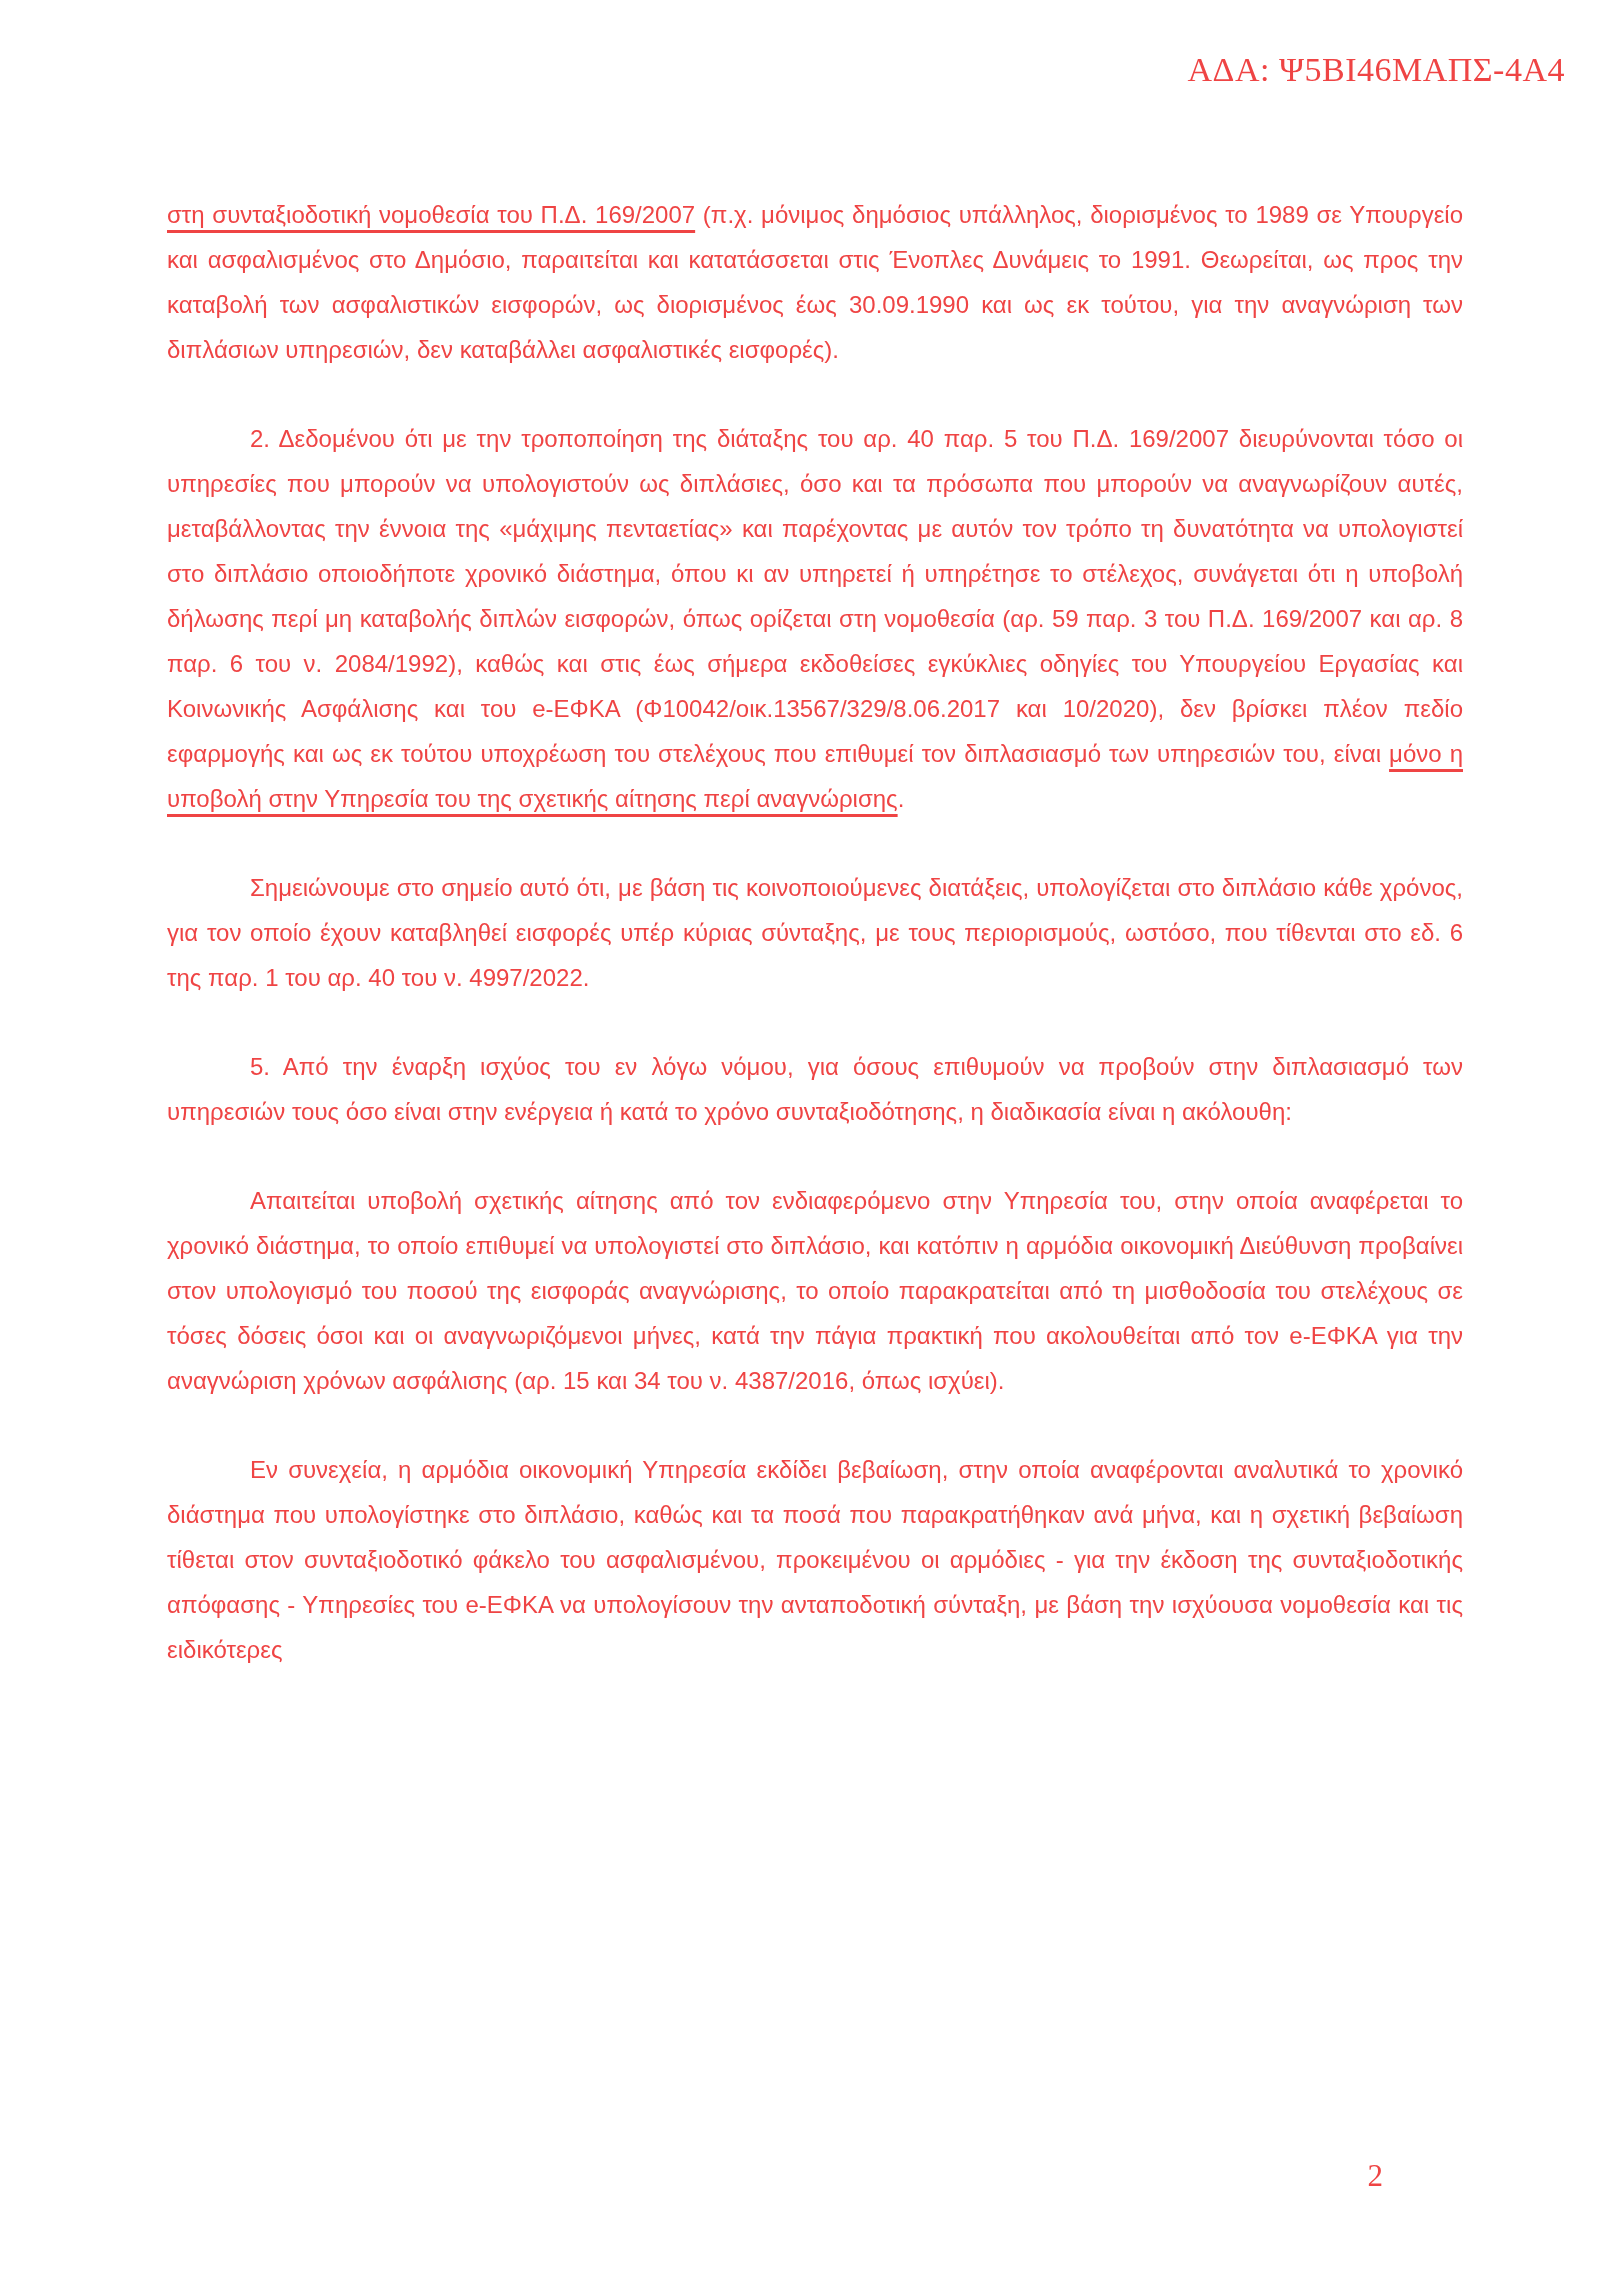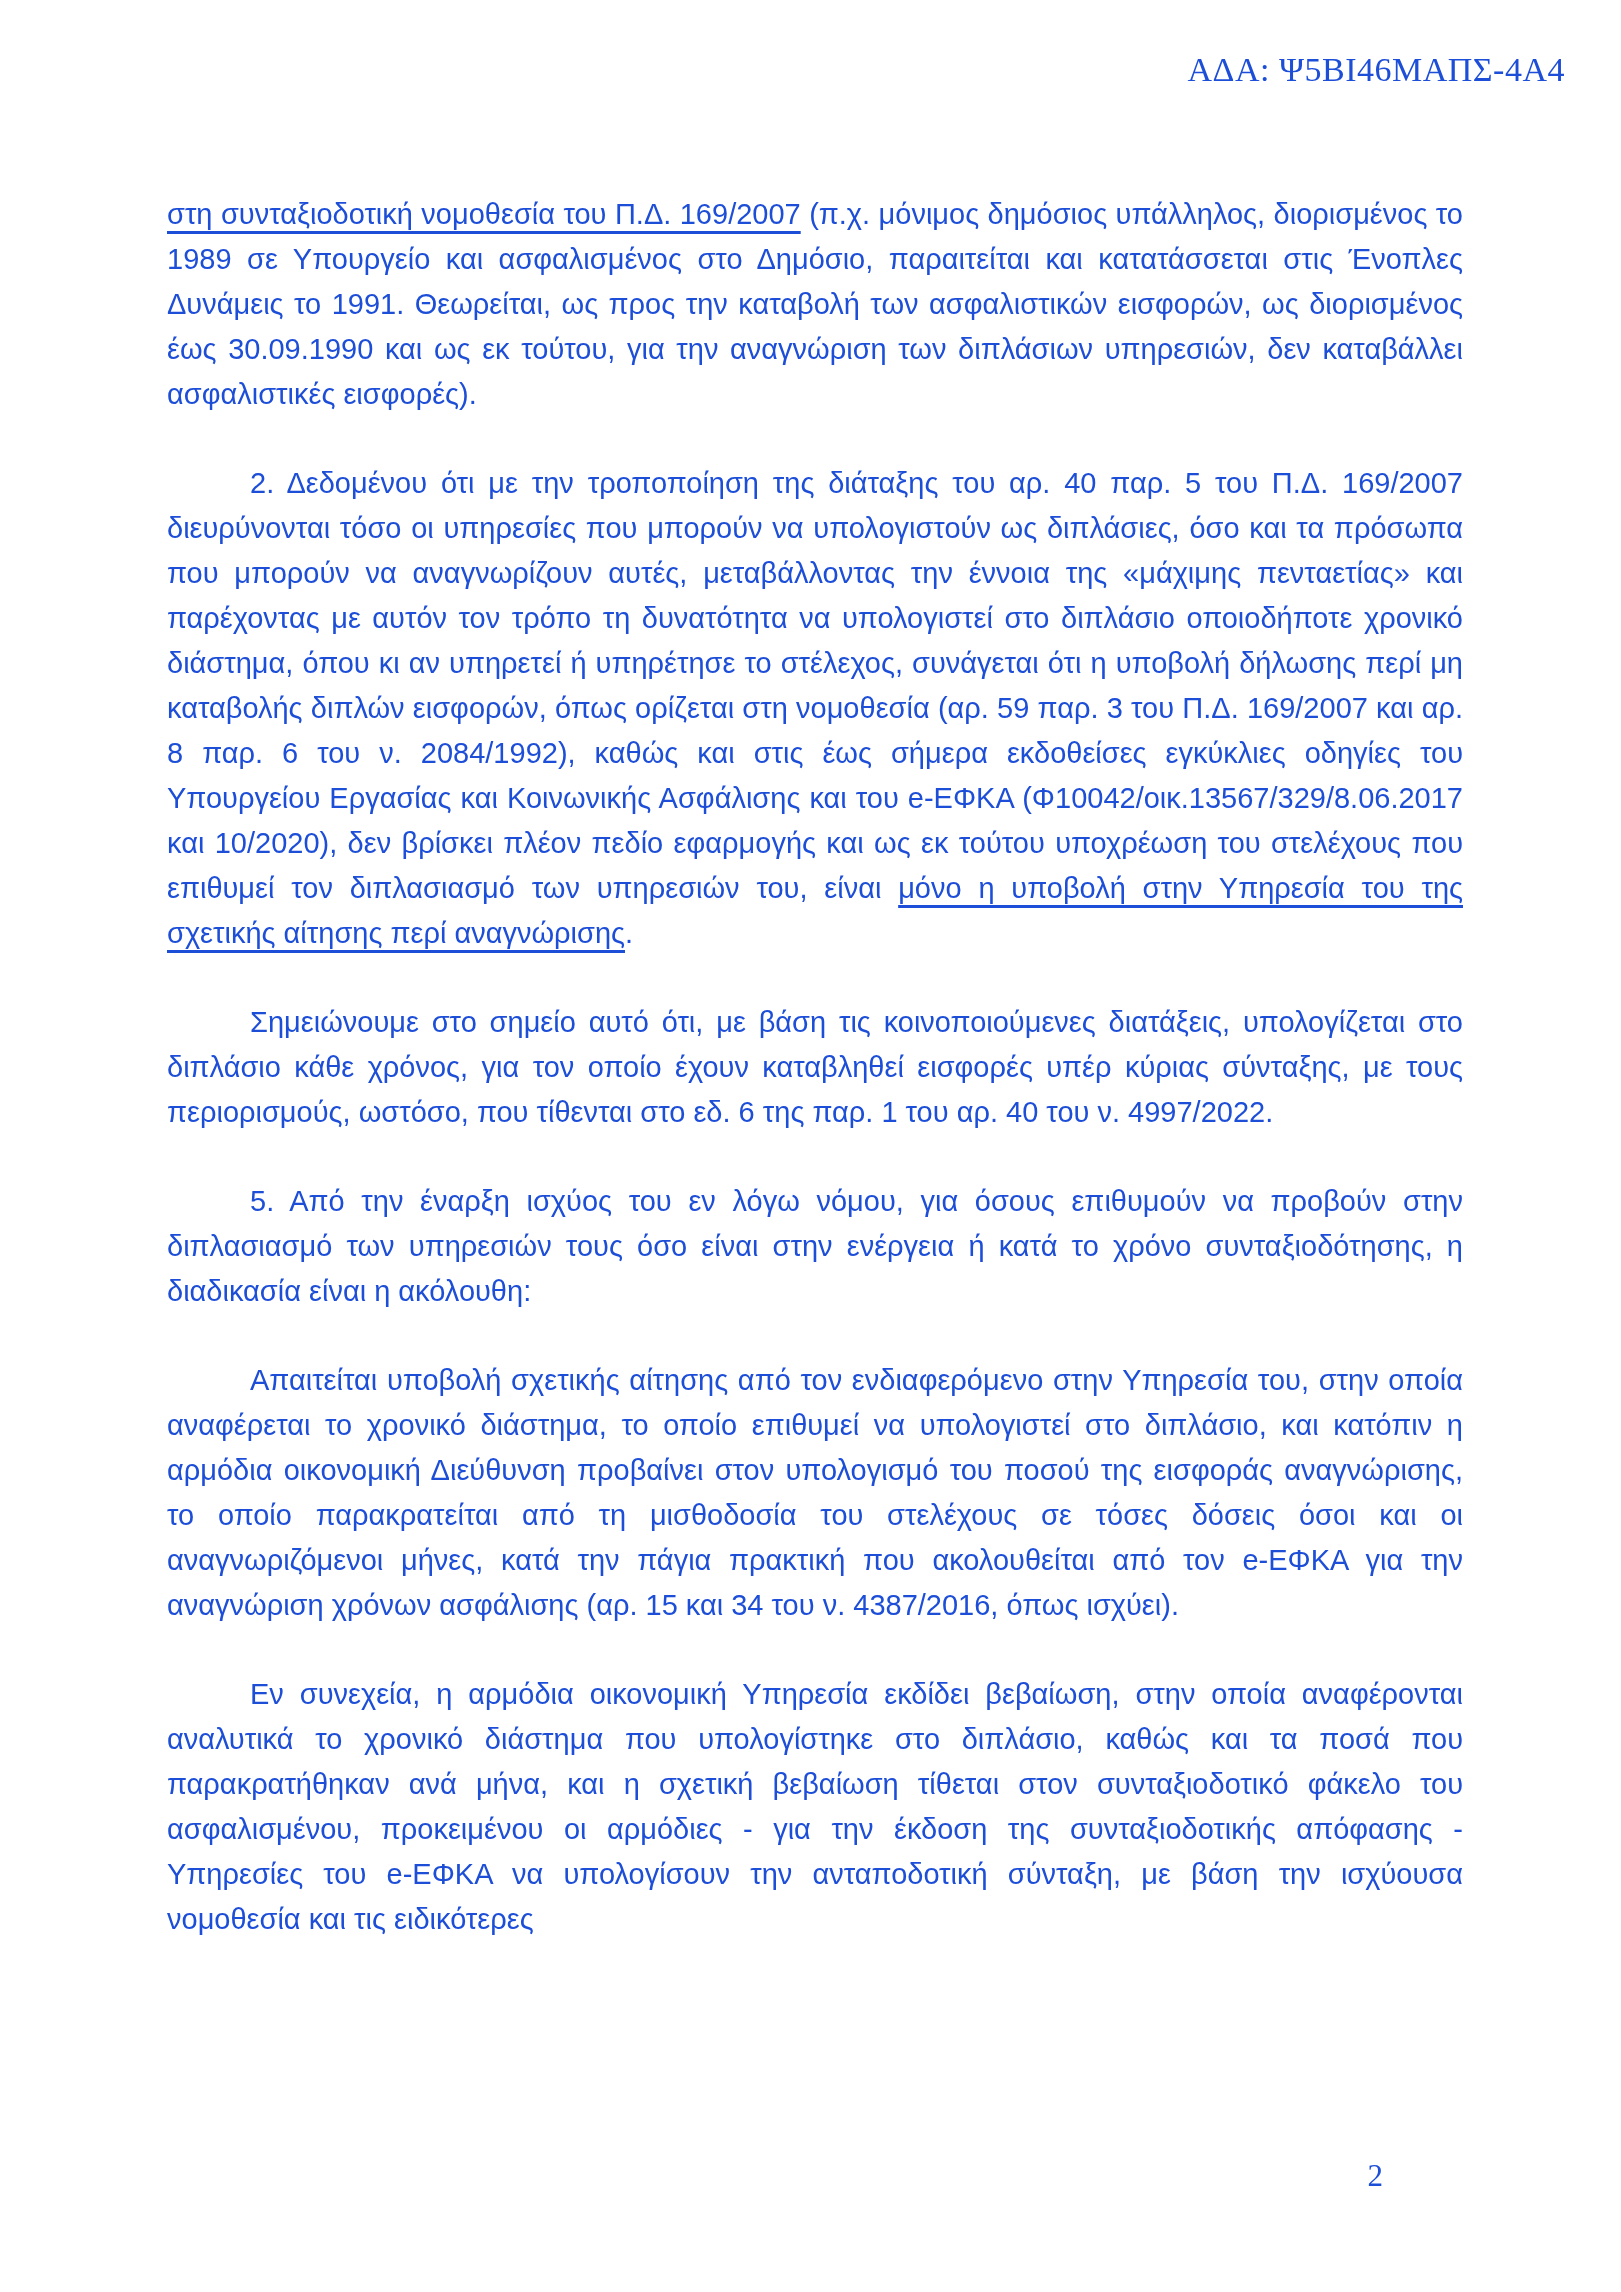--- a/index.html
+++ b/index.html
@@ -5,39 +5,39 @@
   html, body {
     margin: 0;
     padding: 0;
     background: #ffffff;
   }
   .page {
     position: relative;
     width: 1621px;
     height: 2293px;
     background: #ffffff;
-    color: #1d4ed8;
+    color: #ef4444;
     font-family: "Liberation Sans", sans-serif;
     overflow: hidden;
   }
   .ada-code {
     position: absolute;
     top: 51px;
     right: 56px;
     font-family: "Liberation Serif", serif;
     font-size: 34px;
     letter-spacing: 0.5px;
     white-space: nowrap;
   }
   .doc-body {
     position: absolute;
     left: 167px;
     top: 192px;
     width: 1296px;
-    font-size: 29px;
+    font-size: 24px;
     line-height: 45px;
     text-align: justify;
   }
   p.para {
     margin: 0 0 44px 0;
     text-indent: 83px;
   }
   p.para.no-indent {
     text-indent: 0;
   }

